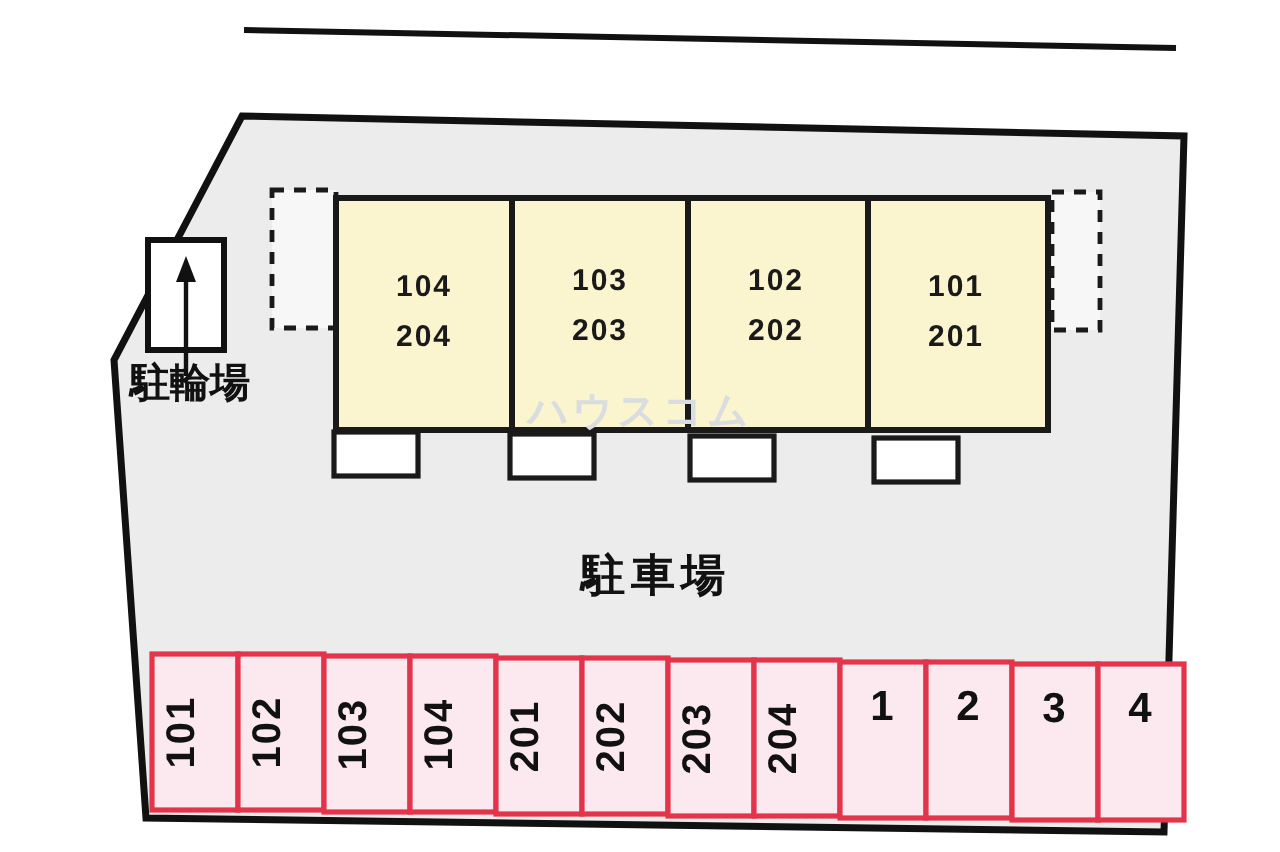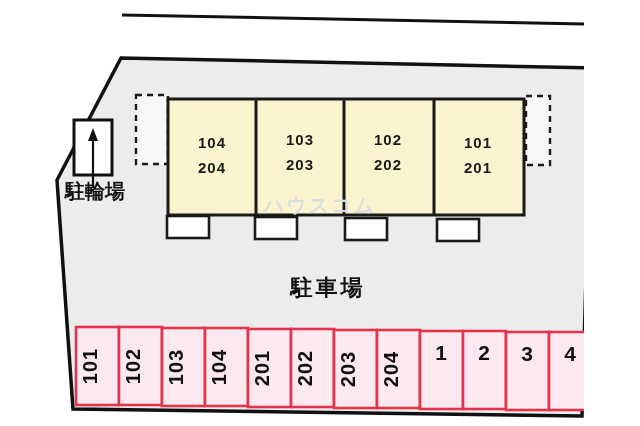--- a/index.html
+++ b/index.html
@@ -6,21 +6,21 @@
   html, body {
     margin: 0;
     padding: 0;
     background: #ffffff;
   }
   body {
     font-family: "Liberation Sans", sans-serif;
   }
   #plan-root {
     position: relative;
-    width: 584px;
+    width: 640px;
     height: 426px;
     background: #14b8a6;
     overflow: hidden;
   }
   #plan-svg {
     position: absolute;
     left: 0;
     top: 0;
     width: 640px;
     height: 426px;

